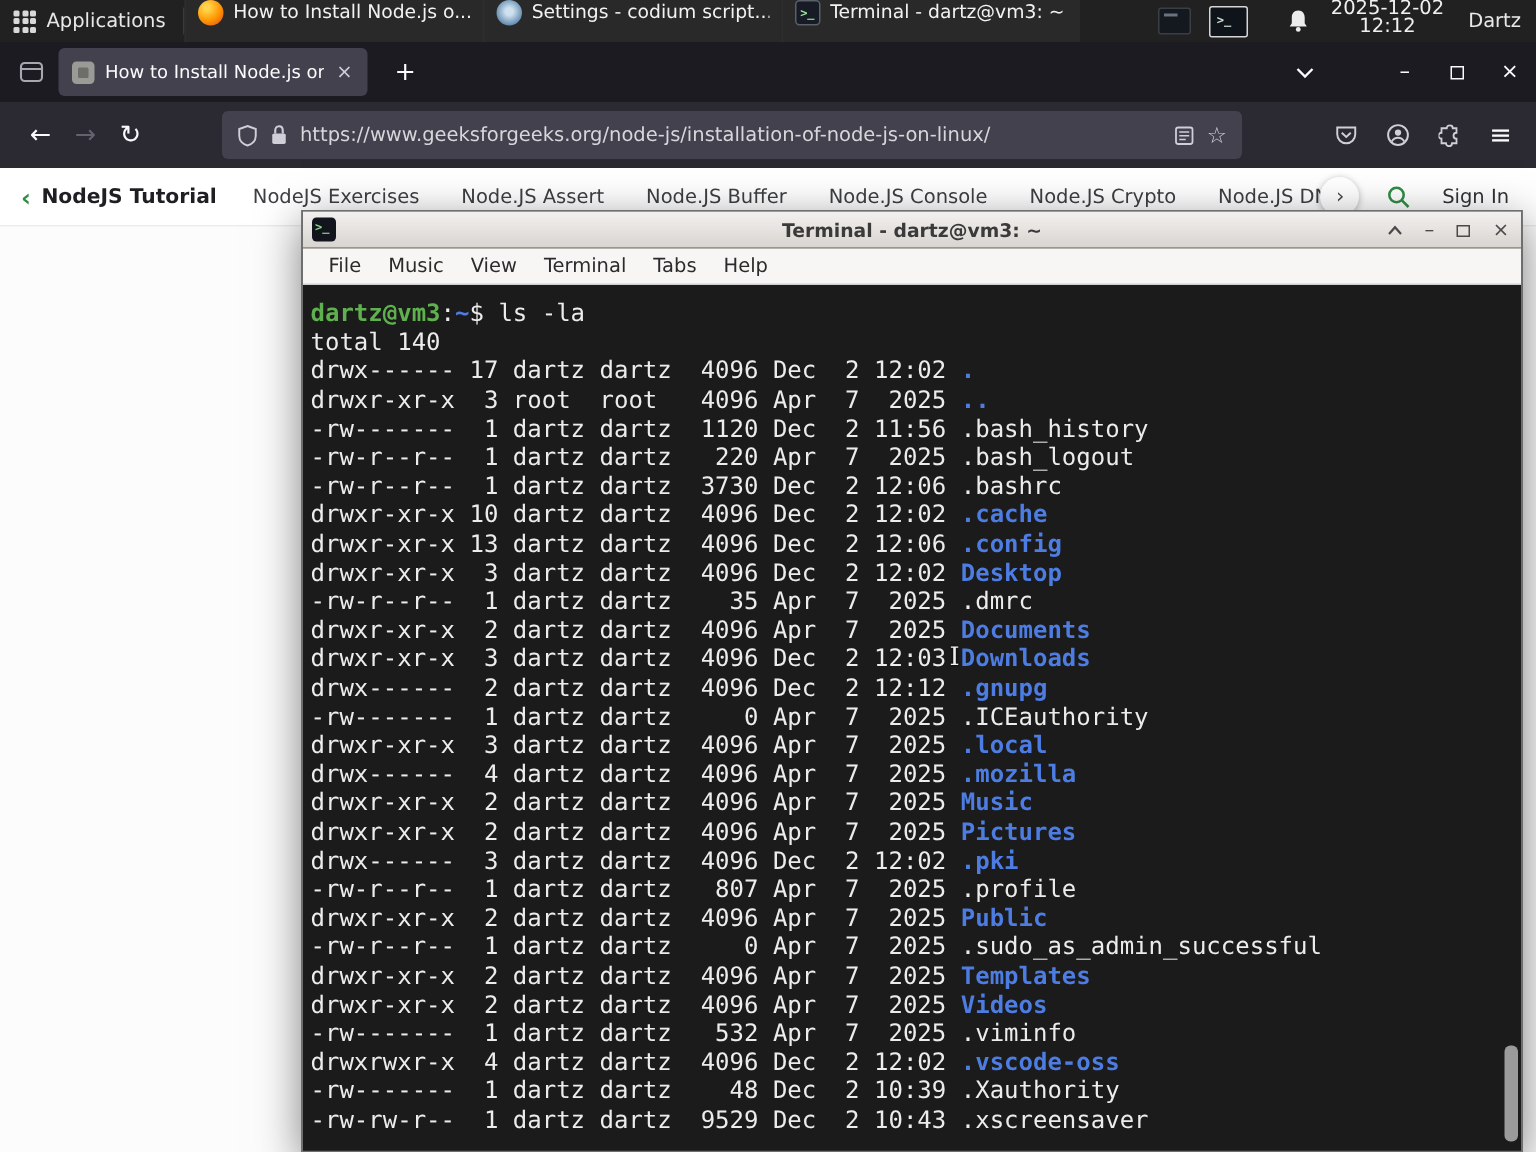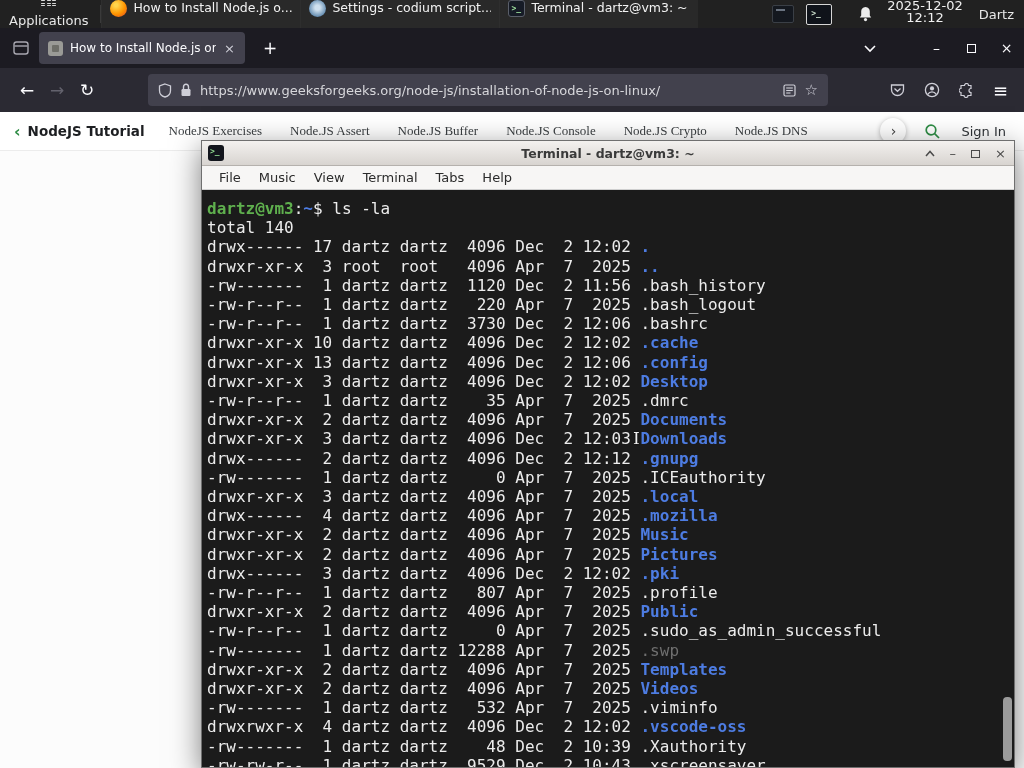--- a/index.html
+++ b/index.html
@@ -3,21 +3,21 @@
 <meta charset="utf-8">
 <style>
   *{box-sizing:border-box;margin:0;padding:0;}
   html,body{width:1024px;height:768px;overflow:hidden;}
   body{position:relative;background:#fff;font-family:"DejaVu Sans","Liberation Sans",sans-serif;}
   #screen{position:absolute;inset:0;}
 
   
   #topbar{position:absolute;top:0;left:0;width:1024px;height:28px;background:var(--c-topbar,#212121);
           display:flex;align-items:stretch;color:#e8e8e8;font-size:13px;z-index:60;}
-  .apps-btn{display:flex;align-items:center;gap:7px;padding:0 12px 0 9px;flex-direction:column;}
+  .apps-btn{display:flex;align-items:center;gap:7px;padding:0 12px 0 9px;}
   .apps-grid{width:15px;height:15px;display:grid;grid-template-columns:1fr 1fr 1fr;gap:1.5px;}
   .apps-grid i{background:#d9d9d9;border-radius:1px;}
   .tb-sep{width:1px;background:#3a3a3a;margin:5px 0;}
   #tasks{display:flex;align-items:stretch;}
   .task{display:flex;align-items:flex-start;gap:6px;width:199px;padding:0 8px;border-left:1px solid #2e2e2e;
         background:#292929;overflow:hidden;}
   .ticon{flex:0 0 auto;width:17px;height:17px;border-radius:50%;position:relative;}
   .ticon.firefox{background:radial-gradient(circle at 35% 30%,#ffd54d 10%,#ff9500 55%,#e6551e 90%);}
   .ticon.settings{background:radial-gradient(circle at 50% 45%,#cfe0ee 20%,#5d87ad 75%,#3c5a75 100%);}
   .ticon.terminal{background:#161b26;border:1px solid #5a5f6a;border-radius:3px;}
@@ -62,21 +62,21 @@
   .urlbar-icon{display:flex;align-items:center;color:#cfcfd8;}
   .star{font-size:15px;color:#cfcfd8;}
   .right-icons{display:flex;align-items:center;gap:19px;margin-right:4px;}
   .hamburger{font-size:18px;color:#fbfbfe;}
 
   
   #sitenav{position:absolute;top:112px;left:0;width:1024px;height:39px;background:#fff;
            border-bottom:1px solid #ececec;display:flex;align-items:center;padding:0 14px;z-index:5;}
   .back-ch{color:var(--c-gfg,#2f8d46);font-weight:bold;font-size:16px;margin-right:7px;}
   .tut{font-weight:bold;color:#1d1f22;font-size:13.5px;margin-right:24px;white-space:nowrap;}
-  #gfglinks{display:flex;gap:28px;font-size:13px;color:#3c4043;overflow:hidden;flex:1;white-space:nowrap;font-family:Liberation Serif, serif;}
+  #gfglinks{display:flex;gap:28px;font-size:13px;color:#3c4043;overflow:hidden;flex:1;white-space:nowrap;}
   .gfg-link{flex:0 0 auto;}
   .circle-ch{flex:0 0 auto;width:26px;height:26px;border-radius:50%;background:#fff;
              box-shadow:0 1px 5px rgba(0,0,0,.3);display:flex;align-items:center;justify-content:center;
              color:#444;font-size:14px;margin-left:-14px;}
   .gfg-search{display:flex;align-items:center;margin:0 20px 0 18px;}
   .signin{font-size:13px;color:#2f3337;white-space:nowrap;margin-right:4px;}
 
   #pagecontent{position:absolute;top:151px;left:0;width:1024px;height:617px;background:#fcfcfc;}
 
   
@@ -306,21 +306,20 @@
           <div class="term-line"><span class="c-w">drwx------  2 dartz dartz  4096 Dec  2 12:12 </span><span class="c-b">.gnupg</span></div>
           <div class="term-line"><span class="c-w">-rw-------  1 dartz dartz     0 Apr  7  2025 </span><span class="c-w">.ICEauthority</span></div>
           <div class="term-line"><span class="c-w">drwxr-xr-x  3 dartz dartz  4096 Apr  7  2025 </span><span class="c-b">.local</span></div>
           <div class="term-line"><span class="c-w">drwx------  4 dartz dartz  4096 Apr  7  2025 </span><span class="c-b">.mozilla</span></div>
           <div class="term-line"><span class="c-w">drwxr-xr-x  2 dartz dartz  4096 Apr  7  2025 </span><span class="c-b">Music</span></div>
           <div class="term-line"><span class="c-w">drwxr-xr-x  2 dartz dartz  4096 Apr  7  2025 </span><span class="c-b">Pictures</span></div>
           <div class="term-line"><span class="c-w">drwx------  3 dartz dartz  4096 Dec  2 12:02 </span><span class="c-b">.pki</span></div>
           <div class="term-line"><span class="c-w">-rw-r--r--  1 dartz dartz   807 Apr  7  2025 </span><span class="c-w">.profile</span></div>
           <div class="term-line"><span class="c-w">drwxr-xr-x  2 dartz dartz  4096 Apr  7  2025 </span><span class="c-b">Public</span></div>
           <div class="term-line"><span class="c-w">-rw-r--r--  1 dartz dartz     0 Apr  7  2025 </span><span class="c-w">.sudo_as_admin_successful</span></div>
-          <div class="term-line"><span class="c-w">-rw-------  1 dartz dartz 12288 Apr  7  2025 </span><span class="c-d">.swp</span></div>
           <div class="term-line"><span class="c-w">drwxr-xr-x  2 dartz dartz  4096 Apr  7  2025 </span><span class="c-b">Templates</span></div>
           <div class="term-line"><span class="c-w">drwxr-xr-x  2 dartz dartz  4096 Apr  7  2025 </span><span class="c-b">Videos</span></div>
           <div class="term-line"><span class="c-w">-rw-------  1 dartz dartz   532 Apr  7  2025 </span><span class="c-w">.viminfo</span></div>
           <div class="term-line"><span class="c-w">drwxrwxr-x  4 dartz dartz  4096 Dec  2 12:02 </span><span class="c-b">.vscode-oss</span></div>
           <div class="term-line"><span class="c-w">-rw-------  1 dartz dartz    48 Dec  2 10:39 </span><span class="c-w">.Xauthority</span></div>
           <div class="term-line"><span class="c-w">-rw-rw-r--  1 dartz dartz  9529 Dec  2 10:43 </span><span class="c-w">.xscreensaver</span></div>
         </div>
       <div id="term-scroll">
         <div id="term-thumb"></div>
       </div>

